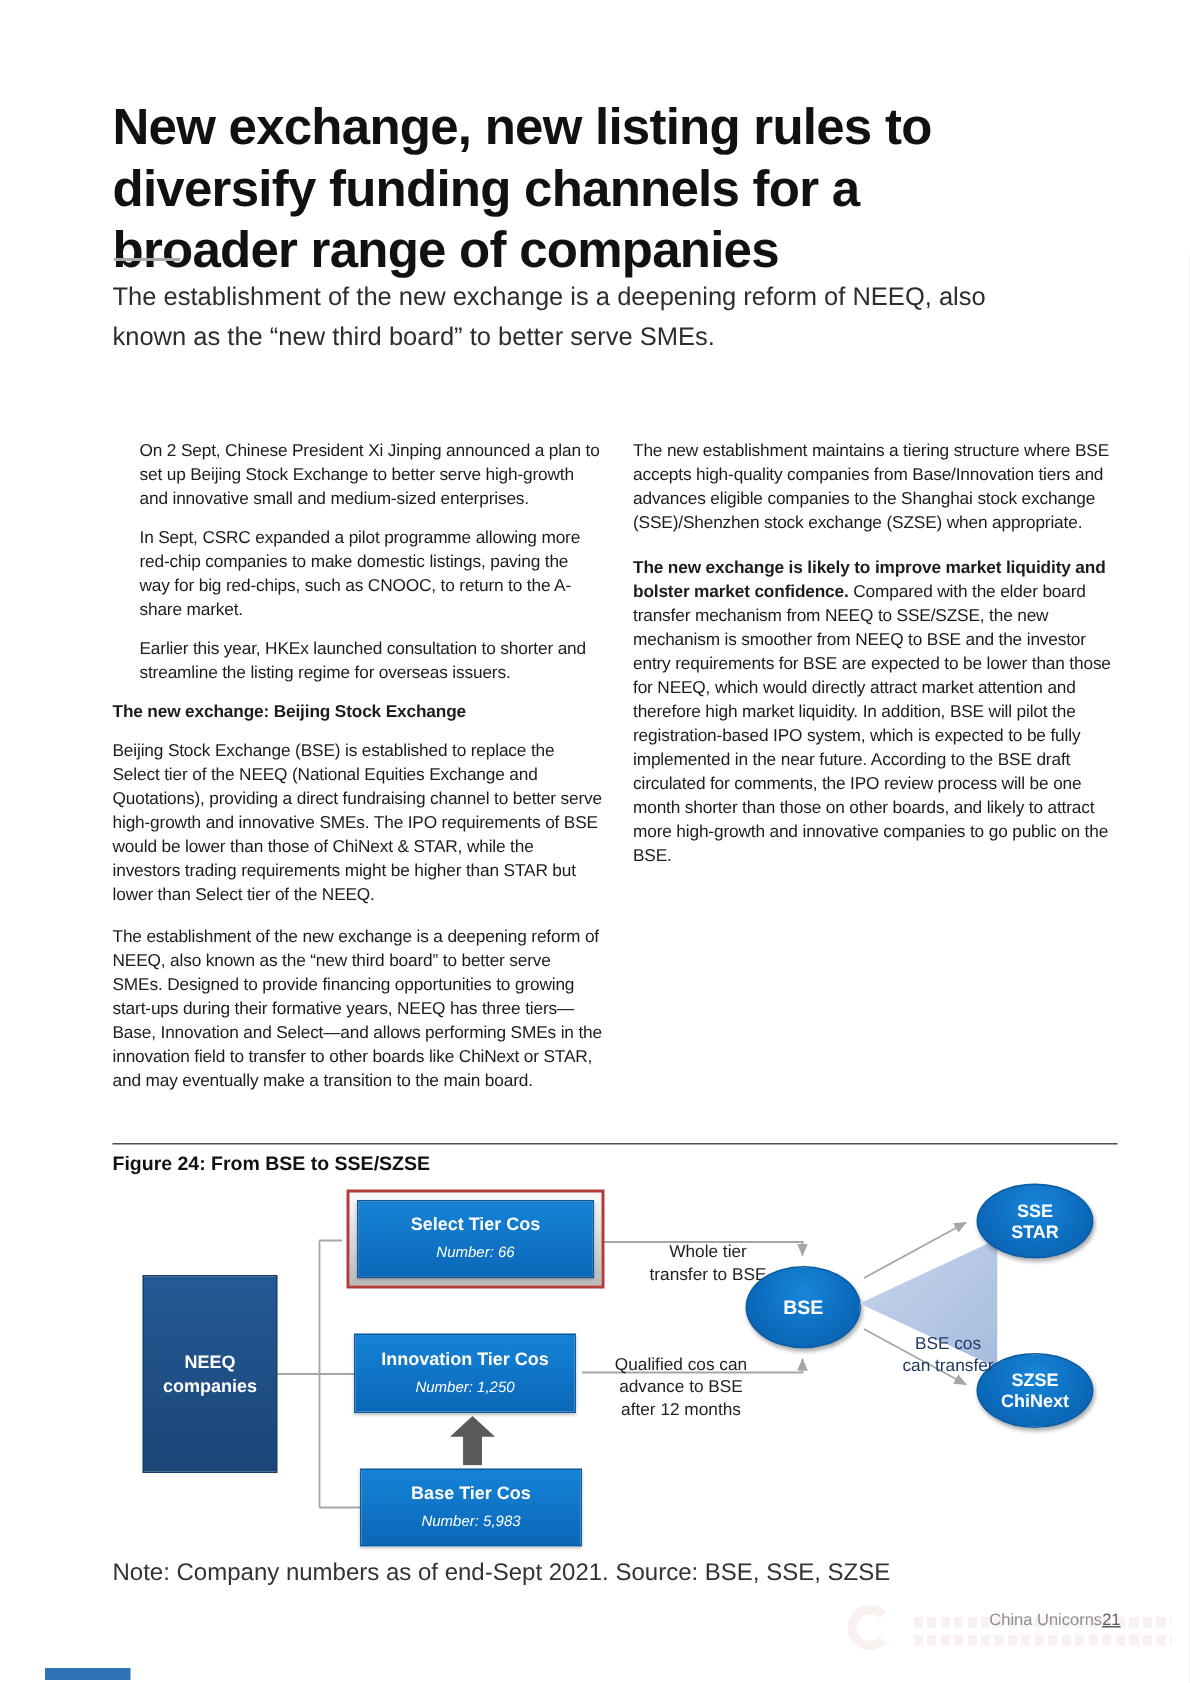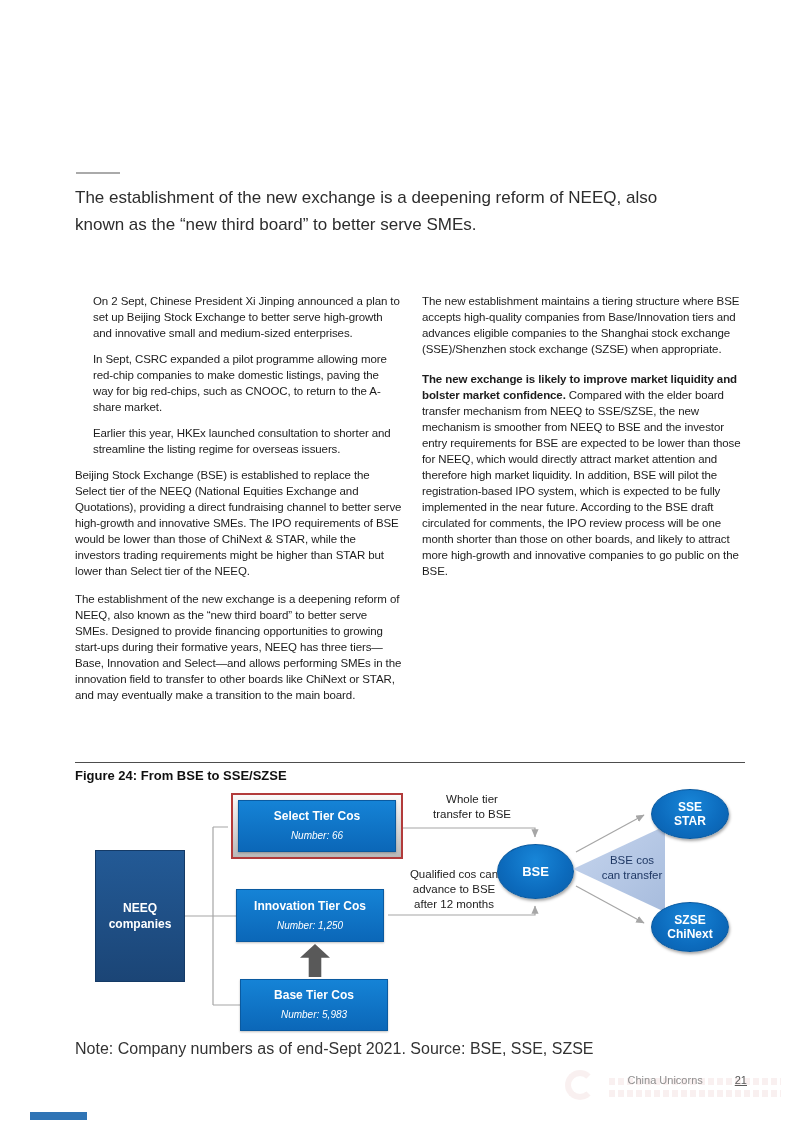--- a/index.html
+++ b/index.html
@@ -57,21 +57,21 @@
     box-sizing:border-box;padding:5px;
   }
   .select-frame .tier-box{width:100%;height:100%;}
   .innovation-box{position:absolute;left:236px;top:889px;width:148px;height:53px;}
   .base-box{position:absolute;left:240px;top:979px;width:148px;height:52px;align-items:center;}
   .up-arrow{
     position:absolute;left:300px;top:944px;width:30px;height:33px;background:#595959;
     clip-path:polygon(50% 0%,100% 42%,71% 42%,71% 100%,29% 100%,29% 42%,0% 42%);
   }
   .flow-label{
-    position:absolute;font-size:11.5px;line-height:15px;color:#222;text-align:center;
+    position:absolute;font-size:11.5px;line-height:15px;color:#222;text-align:center;margin-top:36px;
   }
   .flow-label span{display:block;}
   .label-whole{left:420px;top:792px;width:104px;}
   .label-qualified{left:402px;top:867px;width:104px;}
   .ellipse{
     position:absolute;border-radius:50%;
     background:radial-gradient(ellipse at 50% 30%,#1886d8 0%,#0c6bbd 60%,#0a5da8 100%);
     border:1px solid #0a5aa0;box-sizing:border-box;
     display:flex;flex-direction:column;align-items:center;justify-content:center;
     color:#fff;font-weight:bold;text-align:left;box-shadow:1px 2px 3px rgba(0,0,0,0.35);
@@ -83,21 +83,21 @@
   .transfer-triangle{
     position:absolute;left:573px;top:826px;width:92px;height:86px;
     background:linear-gradient(135deg,#c6d5ee,#a7bcdd);
     clip-path:polygon(0% 50%,100% 0%,100% 100%);
     filter:drop-shadow(2px 3px 2px rgba(100,100,100,0.55));
   }
   .label-triangle{left:594px;top:853px;width:76px;color:#1f3864;z-index:5;}
   .fig-note{position:absolute;left:75px;top:1040px;font-size:16px;color:#333;}
   
   .footer{
-    position:absolute;right:46px;top:1074px;display:flex;gap:32px;align-items:baseline;
+    position:absolute;right:46px;top:1074px;display:flex;align-items:baseline;
     font-size:11px;
   }
   .footer .report{color:#8f8f8f;}
   .footer .pagenum{color:#595959;text-decoration:underline;}
   .watermark{
     position:absolute;left:565px;top:1062px;width:220px;height:48px;opacity:0.15;pointer-events:none;
   }
   .watermark .wm-arc{
     position:absolute;left:0;top:8px;width:30px;height:30px;border:6px solid #d9a0a0;
     border-right-color:transparent;border-radius:50%;box-sizing:border-box;
@@ -110,30 +110,36 @@
   .wm-row2{top:28px;}
   .corner-mark{
     position:absolute;left:30px;top:1112px;width:57px;height:8px;background:#2f74b5;
   }
 </style>
 </head>
 <body>
 
 <div class="page">
 
+  <h1 class="title">
+    <span>New exchange, new listing rules to</span>
+    <span>diversify funding channels for a</span>
+    <span>broader range of companies</span>
+  </h1>
   <div class="title-rule"></div>
   <div class="subtitle">
     <span>The establishment of the new exchange is a deepening reform of NEEQ, also</span>
     <span>known as the “new third board” to better serve SMEs.</span>
   </div>
 
   <div class="col col-left">
     <p class="bullet-para">On 2 Sept, Chinese President Xi Jinping announced a plan to set up Beijing Stock Exchange to better serve high-growth and innovative small and medium-sized enterprises.</p>
     <p class="bullet-para">In Sept, CSRC expanded a pilot programme allowing more red-chip companies to make domestic listings, paving the way for big red-chips, such as CNOOC, to return to the A-share market.</p>
     <p class="bullet-para">Earlier this year, HKEx launched consultation to shorter and streamline the listing regime for overseas issuers.</p>
+    <p class="section-heading">The new exchange: Beijing Stock Exchange</p>
     <p>Beijing Stock Exchange (BSE) is established to replace the Select tier of the NEEQ (National Equities Exchange and Quotations), providing a direct fundraising channel to better serve high-growth and innovative SMEs. The IPO requirements of BSE would be lower than those of ChiNext &amp; STAR, while the investors trading requirements might be higher than STAR but lower than Select tier of the NEEQ.</p>
     <p style="margin-top:12px;">The establishment of the new exchange is a deepening reform of NEEQ, also known as the “new third board” to better serve SMEs. Designed to provide financing opportunities to growing start-ups during their formative years, NEEQ has three tiers—Base, Innovation and Select—and allows performing SMEs in the innovation field to transfer to other boards like ChiNext or STAR, and may eventually make a transition to the main board.</p>
   </div>
 
   <div class="col col-right">
     <p>The new establishment maintains a tiering structure where BSE accepts high-quality companies from Base/Innovation tiers and advances eligible companies to the Shanghai stock exchange (SSE)/Shenzhen stock exchange (SZSE) when appropriate.</p>
     <p class="p2"><span class="bold-lead">The new exchange is likely to improve market liquidity and bolster market confidence.</span><span> Compared with the elder board transfer mechanism from NEEQ to SSE/SZSE, the new mechanism is smoother from NEEQ to BSE and the investor entry requirements for BSE are expected to be lower than those for NEEQ, which would directly attract market attention and therefore high market liquidity. In addition, BSE will pilot the registration-based IPO system, which is expected to be fully implemented in the near future. According to the BSE draft circulated for comments, the IPO review process will be one month shorter than those on other boards, and likely to attract more high-growth and innovative companies to go public on the BSE.</span></p>
   </div>
 
   <div class="fig-divider"></div>

